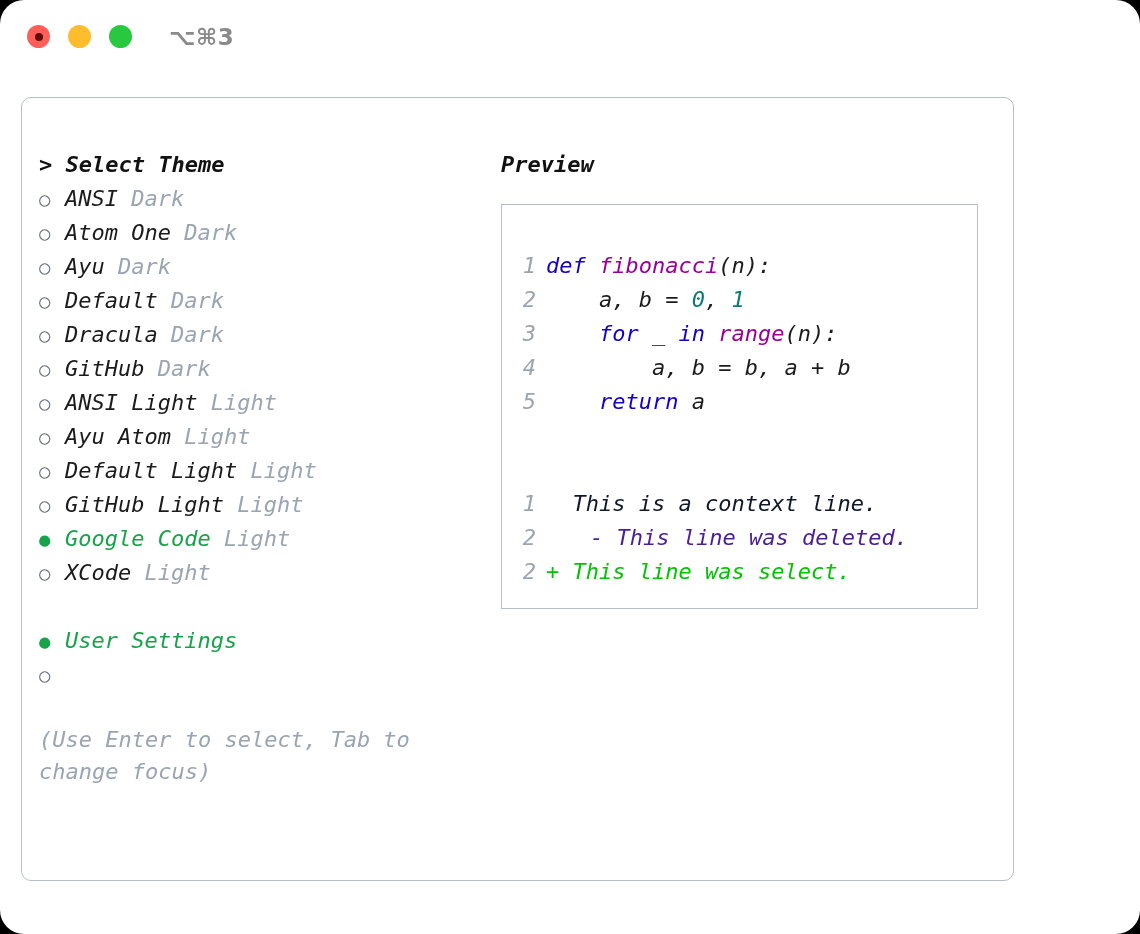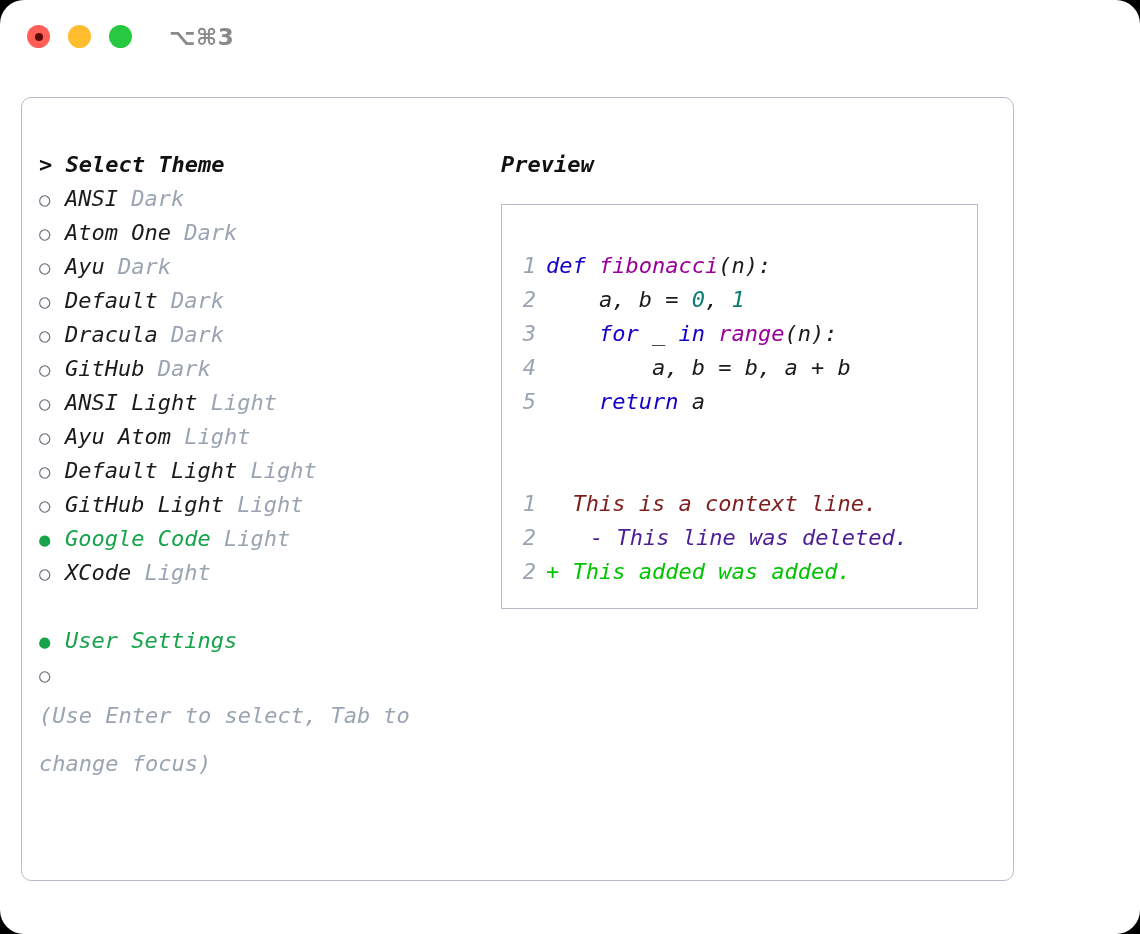--- a/index.html
+++ b/index.html
@@ -111,22 +111,23 @@
     font-size: 22px;
     font-weight: normal;
     color: #1b1b1b;
     line-height: 34px;
     padding-left: 26px;
     white-space: pre;
   }
   .spacer-row { height: 34px; }
 
   #help-text {
-    font-size: 22px;
-    line-height: 48px;
+    margin-top: 32px;
+    font-size: 22px;
+    line-height: 32px;
     color: #9aa4b2;
     width: 410px;
   }
 
   
   #preview-column {
     position: absolute;
     left: 479px; top: 50px;
     width: 500px;
   }
@@ -158,21 +159,21 @@
     padding-right: 10px;
   }
   .code-text { color: #1b1b1b; }
   .tok-kw  { color: #1500c8; }
   .tok-fn  { color: #990099; text-align: right; }
   .tok-num { color: #0b7c72; }
   .tok-plain { color: #1b1b1b; }
 
   .blank-line { height: 34px; }
 
-  .diff-ctx { color: #7f1d1d; }
+  .diff-ctx { color: #0f172a; }
   .diff-del { color: #4c1d95; margin-left: 44px; }
   .diff-add { color: #00c400; }
 </style>
 </head>
 <body>
 
 <div id="window">
 
   <div id="titlebar">
     <div class="traffic-lights">
@@ -220,19 +221,19 @@
             <div class="code-line"><span class="lineno">2</span><span class="code-text"><span class="tok-plain">    a, b = </span><span class="tok-num">0</span><span class="tok-plain">, </span><span class="tok-num">1</span></span></div>
             <div class="code-line"><span class="lineno">3</span><span class="code-text"><span class="tok-plain">    </span><span class="tok-kw">for</span><span class="tok-plain"> _ </span><span class="tok-kw">in</span><span class="tok-plain"> </span><span class="tok-fn">range</span><span class="tok-plain">(n):</span></span></div>
             <div class="code-line"><span class="lineno">4</span><span class="code-text"><span class="tok-plain">        a, b = b, a + b</span></span></div>
             <div class="code-line"><span class="lineno">5</span><span class="code-text"><span class="tok-plain">    </span><span class="tok-kw">return</span><span class="tok-plain"> a</span></span></div>
           </div>
         <div class="blank-line"></div>
         <div class="blank-line"></div>
         <div id="diff-lines">
             <div class="code-line"><span class="lineno">1</span><span class="diff-ctx">  This is a context line.</span></div>
             <div class="code-line"><span class="lineno">2</span><span class="diff-del">- This line was deleted.</span></div>
-            <div class="code-line"><span class="lineno">2</span><span class="diff-add">+ This added was added.</span></div>
+            <div class="code-line"><span class="lineno">2</span><span class="diff-add">+ This line was select.</span></div>
           </div>
       </div>
     </div>
 
   </div>
 </div>
 
 </body></html>

